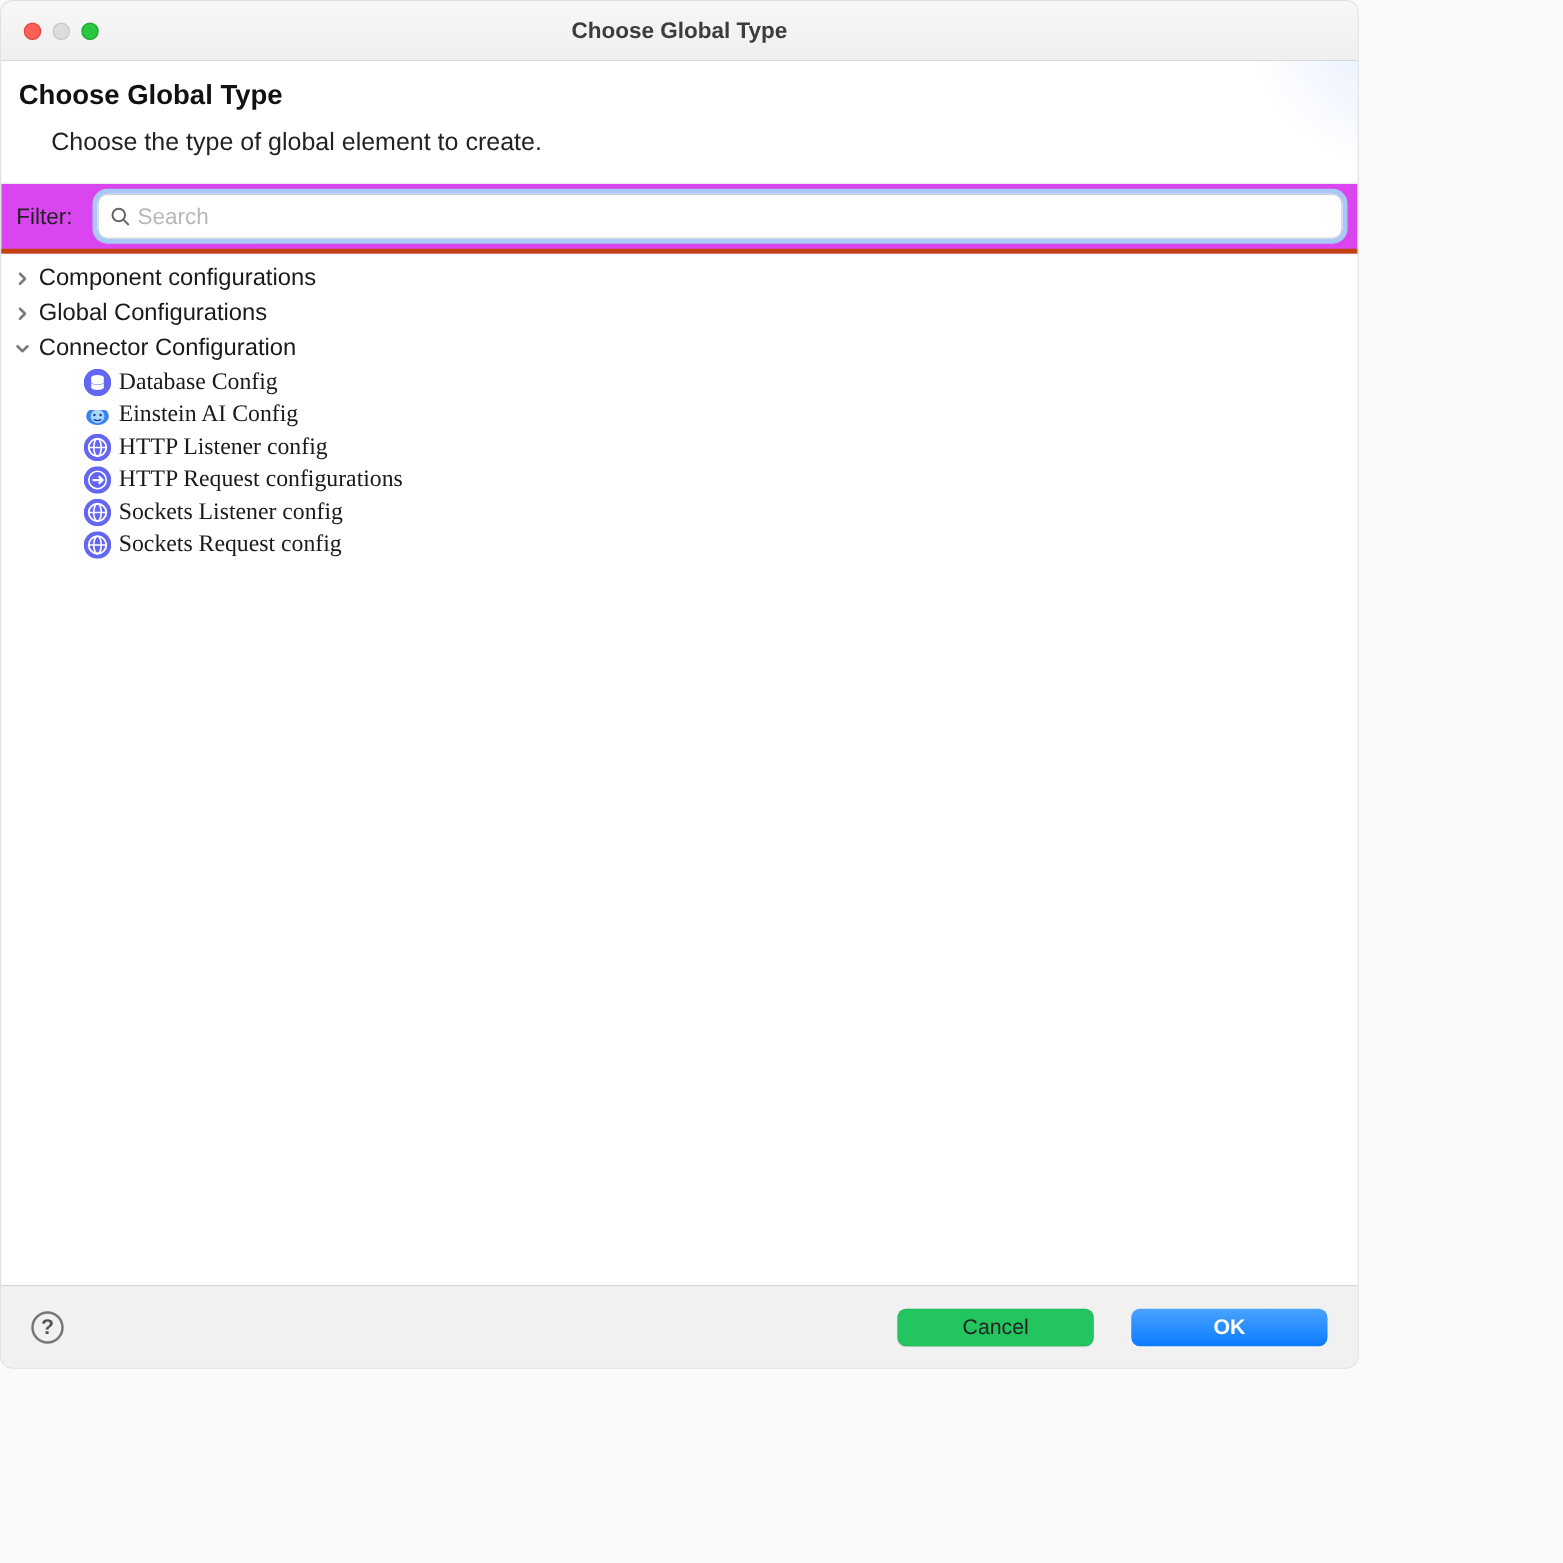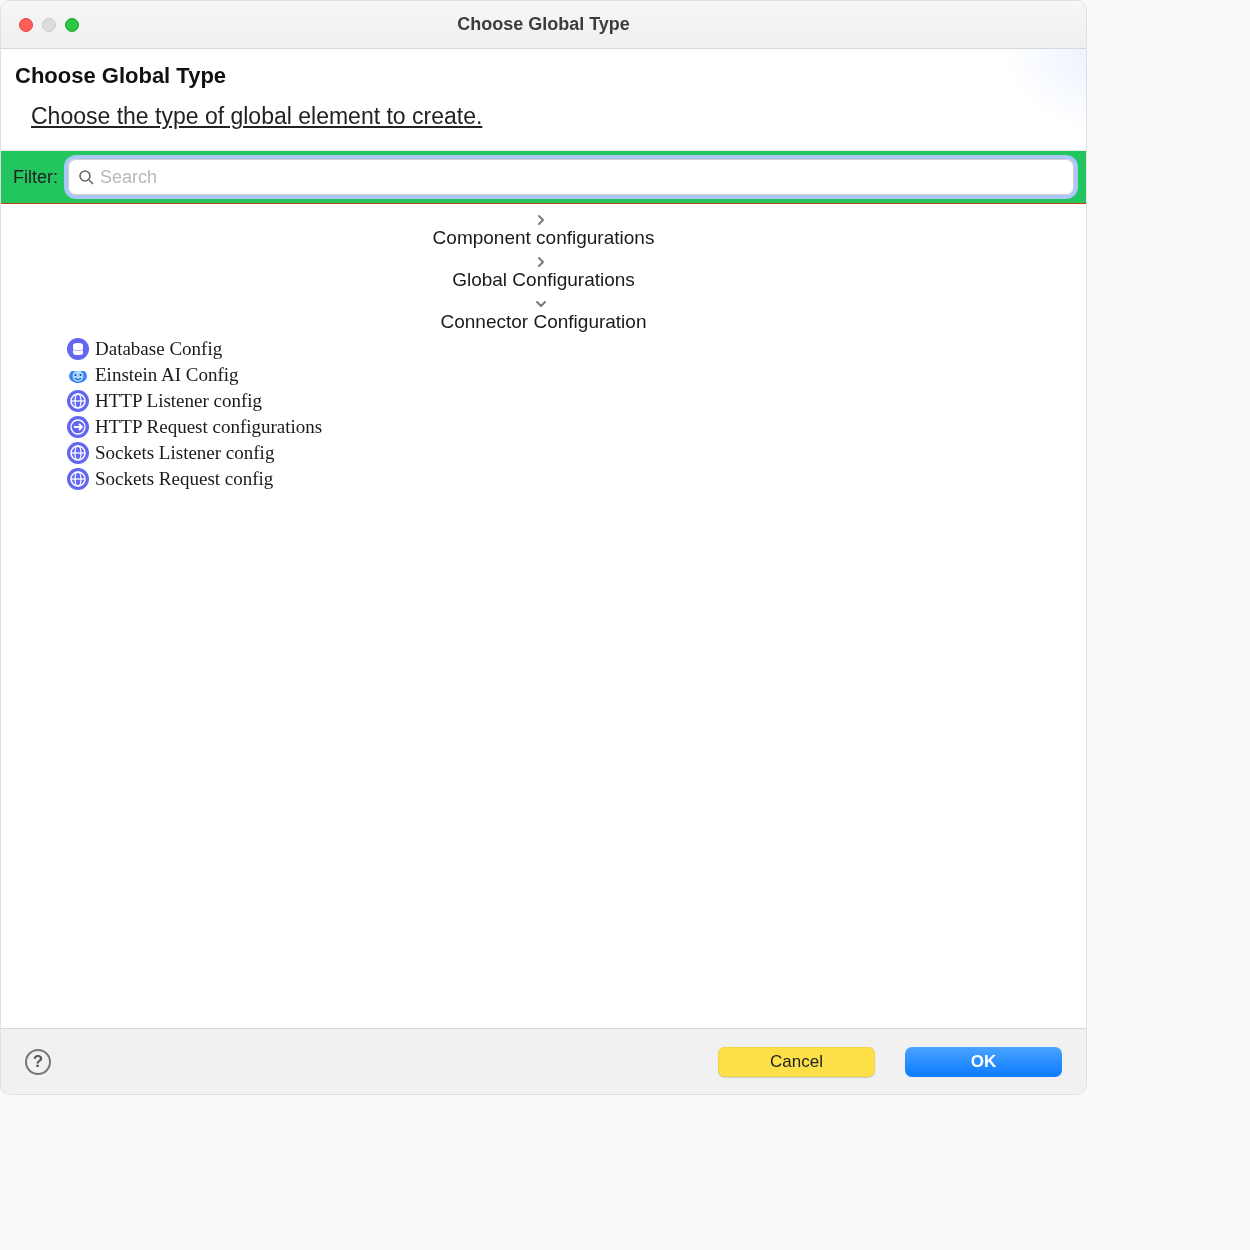--- a/index.html
+++ b/index.html
@@ -47,41 +47,40 @@
       overflow: hidden;
       border-bottom: 1px solid #e9e9e9;
     }
     .header h1 {
       font-size: 22px;
       font-weight: 700;
       color: #111;
       margin-bottom: 14px;
     }
     .header p {
-      font-size: 23px;
+      font-size: 20px;
       color: #222;
-      margin-left: 16px;
-      text-decoration: underline;
+      margin-left: 26px;
     }
     .header-wave {
       position: absolute;
       right: -40px;
       top: -10px;
       width: 220px;
       height: 180px;
       background: radial-gradient(ellipse 180px 140px at 100% 0%, rgba(200,220,255,0.5), rgba(255,255,255,0) 70%);
       pointer-events: none;
     }
     .filter-row {
-      background: #22c55e;
+      background: #d946ef;
       padding: 8px 12px;
       display: flex;
       align-items: center;
-      gap: 10px;
-      border-bottom: 1px solid #c2410c;
+      gap: 20px;
+      border-bottom: 4px solid #c2410c;
     }
     .filter-label {
       font-size: 18px;
       color: #222;
     }
     .search-wrap {
       flex: 1;
       display: flex;
       align-items: center;
       background: #fff;
@@ -106,21 +105,20 @@
       padding: 6px 0;
       overflow-y: auto;
     }
     .tree-group {
       display: flex;
       align-items: center;
       padding: 3px 10px;
       cursor: pointer;
       font-size: 19px;
       color: #1a1a1a;
-      flex-direction: column;
     }
     .chev {
       width: 14px;
       height: 14px;
       margin-right: 6px;
       color: #7a7a7a;
       flex-shrink: 0;
     }
     .chev svg { display: block; }
     .tree-item {
@@ -167,21 +165,21 @@
       border-radius: 7px;
       font-size: 17px;
       display: inline-flex;
       align-items: center;
       justify-content: center;
       margin-left: 30px;
       cursor: pointer;
       border: none;
     }
     .btn-cancel {
-      background: #fde047;
+      background: #22c55e;
       color: #222;
       box-shadow: 0 0.5px 1px rgba(0,0,0,0.15), inset 0 0 0 0.5px rgba(0,0,0,0.08);
     }
     .btn-ok {
       background: linear-gradient(#4aa3ff, #0a7bff);
       color: #fff;
       font-weight: 700;
     }
   </style>
 </head>

